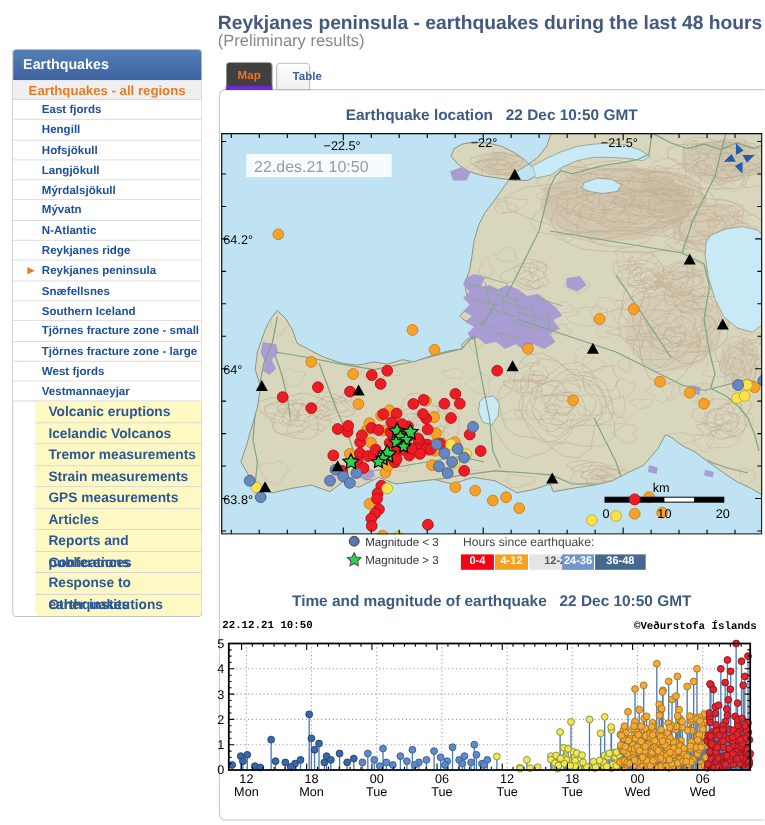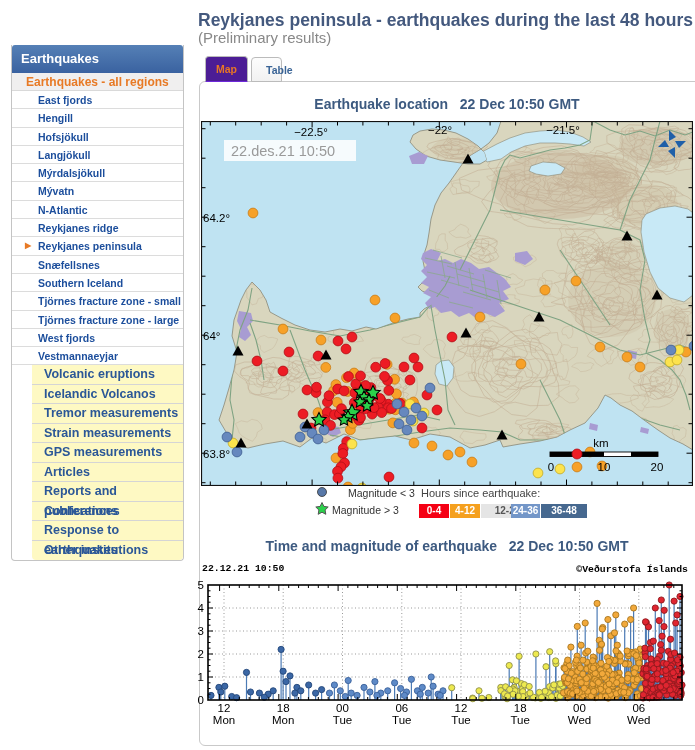--- a/index.html
+++ b/index.html
@@ -6,21 +6,21 @@
 #sbh { height:28px; background:linear-gradient(#5580B6,#3A62A0); color:#fff; font-size:13px; font-weight:bold; line-height:28px; padding-left:9px; border-radius:3px 3px 0 0; }
 #sba { height:18px; background:#F0EFEF; color:#E87A25; font-size:12px; font-weight:bold; line-height:18px; padding-left:14px; border-bottom:1px solid #D9D9D9; }
 .ri { height:18.3px; background:#fff; color:#1C4E9C; font-size:10.5px; font-weight:bold; line-height:18px; padding-left:26px; border-bottom:1px solid #DCDCDC; position:relative; }
 .arr { position:absolute; left:13px; top:0; color:#E87A25; font-size:8px; }
 .li { height:19.5px; background:#fef9c3; color:#2B5797; font-size:12.5px; font-weight:bold; line-height:19.5px; padding-left:12px; border-bottom:1px solid #D5D5D5;margin-left:20px; }
 .li:last-child { border-bottom:none; border-radius:0 0 4px 4px; }
 #title { position:absolute; left:198px; top:10px; font-size:17.5px; font-weight:bold; color:#44597E; }
 #subtitle { position:absolute; left:198px; top:29px; font-size:15px; color:#888; }
 #panel { position:absolute; left:199px; top:81px; width:510px; height:665px; border:1px solid #C9C9C9; border-radius:6px; background:#fff; }
 .tab { position:absolute; font-size:10.5px; font-weight:bold; text-align:center; border:1px solid #BBB; border-radius:4px 4px 0 0; }
-#tabmap { left:205px; top:56px; width:43px; height:26px; line-height:25px; background:#4c1d95; color:#E87625; border-bottom:1px solid #6d28d9; z-index:3; }
+#tabmap { left:205px; top:56px; width:43px; height:26px; line-height:25px; background:#404040; color:#E87625; border-bottom:4px solid #6d28d9; z-index:3; }
 #tabtable { left:251px; top:57px; width:31px; height:25px; line-height:24px; background:linear-gradient(#FDFDFD,#F1F1F1); color:#3A6496;padding-left:14px; }
 #mh1 { position:absolute; left:200px; top:96px; width:494px; text-align:center; font-size:14px; font-weight:bold; color:#3D5A80; }
 #mh2 { position:absolute; left:200px; top:538px; width:494px; text-align:center; font-size:14px; font-weight:bold; color:#3D5A80; }
 #legend { position:absolute; left:0; top:0; }
 .lgt { position:absolute; font-size:10.5px; color:#333; white-space:nowrap; }
 .box { position:absolute; top:504px; height:14px; font-size:10px; font-weight:bold; color:#fff; text-align:center; line-height:14px; }
 </style></head><body>
 <div id="title">Reykjanes peninsula - earthquakes during the last 48 hours</div>
 <div id="subtitle">(Preliminary results)</div>
 <div id="sb">
@@ -740,21 +740,21 @@
       <text x="604" y="471">10</text>
       <text x="657" y="471">20</text>
     </g>
 <rect x="201.5" y="121.5" width="491" height="364" fill="none" stroke="#111" stroke-width="1.2"></rect>
 </svg>
 <div id="legend">
 <svg style="position:absolute;left:314px;top:485px" width="100" height="36" viewBox="0 0 100 36">
 <circle cx="8" cy="7" r="4.5" fill="#5878A8" stroke="#333" stroke-width="0.8"></circle>
 <path d="M8.0,17.5 L9.9,21.4 L14.2,22.0 L11.1,25.0 L11.8,29.3 L8.0,27.2 L4.2,29.3 L4.9,25.0 L1.8,22.0 L6.1,21.4 Z" fill="#2BD14B" stroke="#555" stroke-width="1"></path>
 </svg>
-<div class="lgt" style="left:348px;top:487px">Magnitude &lt; 3</div>
+<div class="lgt" style="left:332px;top:487px">Magnitude &lt; 3</div>
 <div class="lgt" style="left:332px;top:504px">Magnitude &gt; 3</div>
 <div class="lgt" style="left:421px;top:487px;font-size:11px;color:#444">Hours since earthquake:</div>
 <div class="box" style="left:419px;width:30px;background:#F50014">0-4</div>
 <div class="box" style="left:450px;width:30px;background:#F5A01E">4-12</div>
 <div class="box" style="left:481px;width:53px;background:#e5e5e5;color:#555">12-24</div>
 <div class="box" style="left:511px;width:29px;background:#7396C8">24-36</div>
 <div class="box" style="left:541px;width:46px;background:#46688F">36-48</div>
 </div>
 <div id="mh2">Time and magnitude of earthquake&nbsp;&nbsp; 22 Dec 10:50 GMT</div>
 <svg style="position:absolute;left:195px;top:558px" width="500" height="172" viewBox="195 558 500 172">

